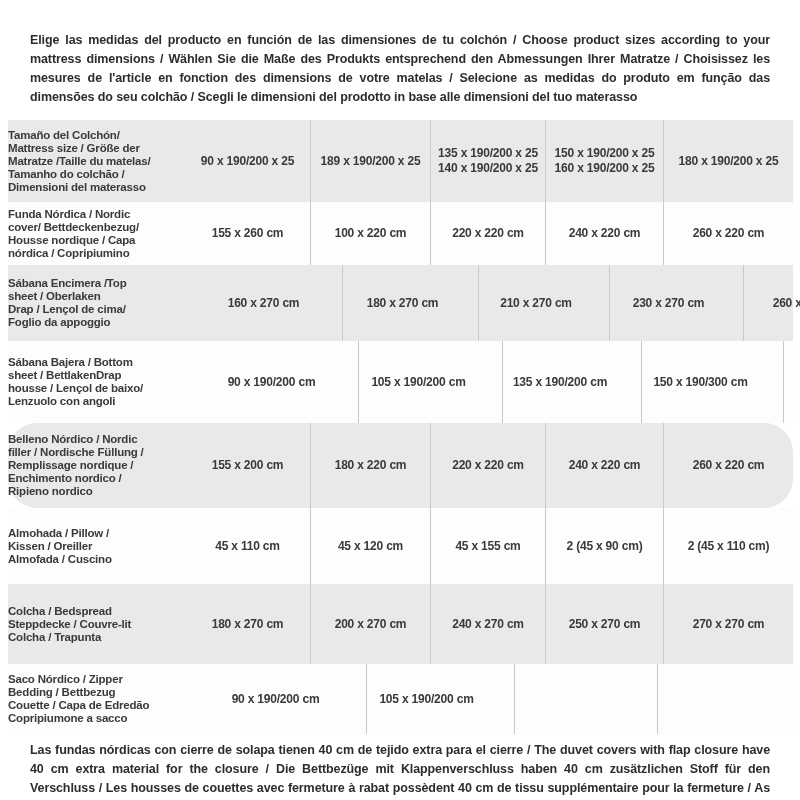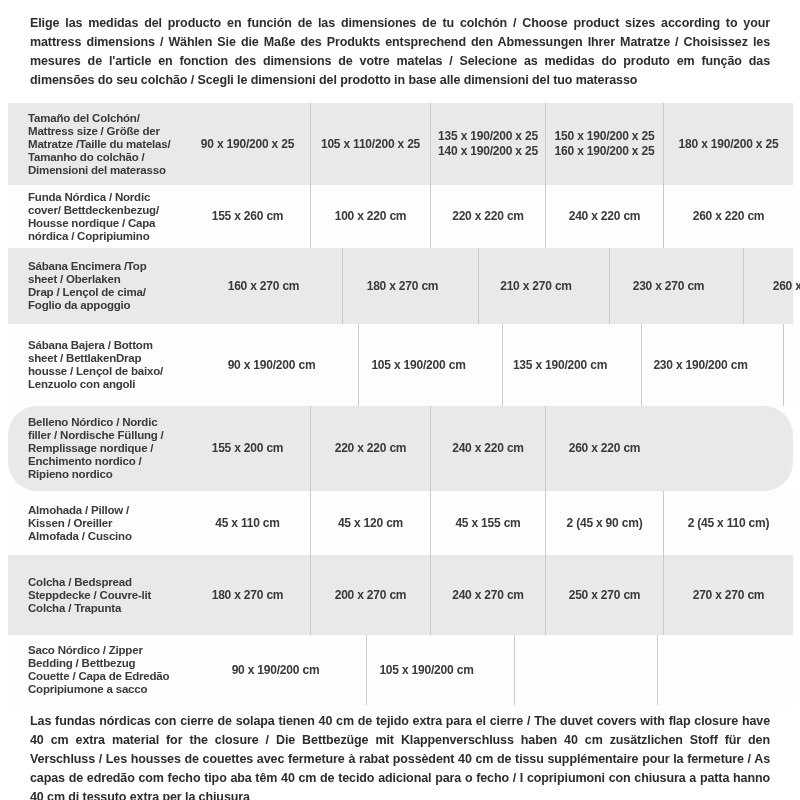--- a/index.html
+++ b/index.html
@@ -6,49 +6,49 @@
   body{
     width:800px;height:800px;background:#ffffff;overflow:hidden;
     font-family:"Liberation Sans","DejaVu Sans",sans-serif;
     -webkit-font-smoothing:antialiased;
   }
   .intro, .footnote{
     margin:0 30px;
     font-size:12.5px;font-weight:bold;color:#2d2d2d;
     line-height:19px;text-align:justify;letter-spacing:-0.1px;
   }
-  .intro{padding-top:14px;}
+  .intro{padding-top:31px;}
   .footnote{margin-top:7px;}
   .size-table{
     margin:13px 0 0 8px;
     width:785px;
   }
   .trow{
     display:grid;
     grid-template-columns:177px 125px 120px 115px 118px 130px;
     align-items:stretch;
   }
   .trow:nth-of-type(odd){background:#e9e9e9;}
   .trow:nth-of-type(even){background:#fdfdfd;}
   .trow:nth-of-type(1){height:82px;}
   .trow:nth-of-type(2){height:63px;}
   .trow:nth-of-type(3){height:76px;gap:16px;}
   .trow:nth-of-type(4){height:82px;gap:24px;}
   .trow:nth-of-type(5){height:85px;border-radius:29px;}
-  .trow:nth-of-type(6){height:64px;}
+  .trow:nth-of-type(6){height:76px;}
   .trow:nth-of-type(7){height:80px;}
   .trow:nth-of-type(8){height:70px;gap:28px;}
   .cell{
     display:flex;align-items:center;justify-content:center;
     font-weight:bold;color:#3a3a3a;
     white-space:pre-line;
   }
   .cell.label{
     justify-content:flex-start;text-align:left;
-    padding-left:20px;padding-right:2px;
+    padding-right:2px;
     font-size:11.5px;line-height:13px;letter-spacing:-0.2px;
   }
   .cell.val{
     font-size:12px;line-height:15px;text-align:center;letter-spacing:-0.2px;
   }
   .cell.sep{border-left:1px solid #c9c9c9;}
 </style>
 </head>
 <body>
 
@@ -56,21 +56,21 @@
 
 <div class="size-table">
 
   <div class="trow">
     <div class="cell label">Tamaño del Colchón/
 Mattress size / Größe der
 Matratze /Taille du matelas/
 Tamanho do colchão /
 Dimensioni del materasso</div>
     <div class="cell val">90 x 190/200 x 25</div>
-    <div class="cell val sep">105 x 110/200 x 25</div>
+    <div class="cell val sep">189 x 190/200 x 25</div>
     <div class="cell val sep">135 x 190/200 x 25
 140 x 190/200 x 25</div>
     <div class="cell val sep">150 x 190/200 x 25
 160 x 190/200 x 25</div>
     <div class="cell val sep">180 x 190/200 x 25</div>
   </div>
 
   <div class="trow">
     <div class="cell label">Funda Nórdica /  Nordic
 cover/ Bettdeckenbezug/
@@ -96,31 +96,32 @@
   </div>
 
   <div class="trow">
     <div class="cell label">Sábana Bajera / Bottom
 sheet / BettlakenDrap
 housse / Lençol de baixo/
 Lenzuolo con angoli</div>
     <div class="cell val">90 x 190/200 cm</div>
     <div class="cell val sep">105 x 190/200 cm</div>
     <div class="cell val sep">135 x 190/200 cm</div>
-    <div class="cell val sep">230 x 190/200 cm</div>
+    <div class="cell val sep">150 x 190/300 cm</div>
     <div class="cell val sep">180 x 190/200 cm</div>
   </div>
 
   <div class="trow">
     <div class="cell label">Belleno Nórdico / Nordic
 filler / Nordische Füllung /
 Remplissage nordique /
 Enchimento nordico /
 Ripieno nordico</div>
     <div class="cell val">155 x 200 cm</div>
+    <div class="cell val sep">180 x 220 cm</div>
     <div class="cell val sep">220 x 220 cm</div>
     <div class="cell val sep">240 x 220 cm</div>
     <div class="cell val sep">260 x 220 cm</div>
   </div>
 
   <div class="trow">
     <div class="cell label">Almohada  / Pillow /
 Kissen / Oreiller
 Almofada / Cuscino</div>
     <div class="cell val">45 x 110 cm</div>

